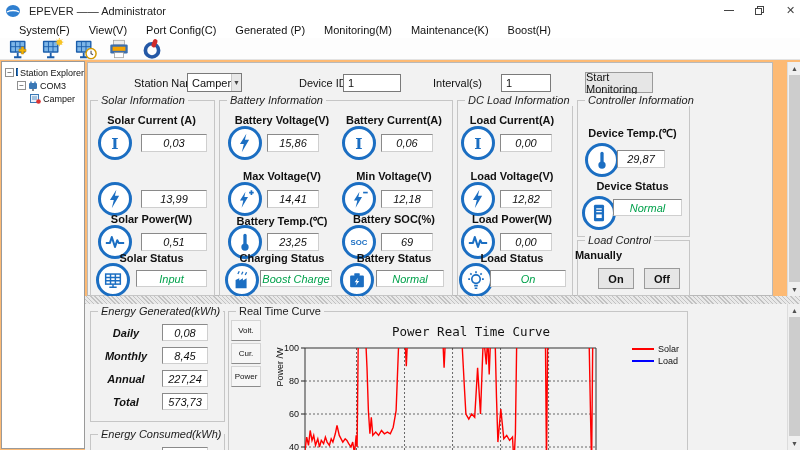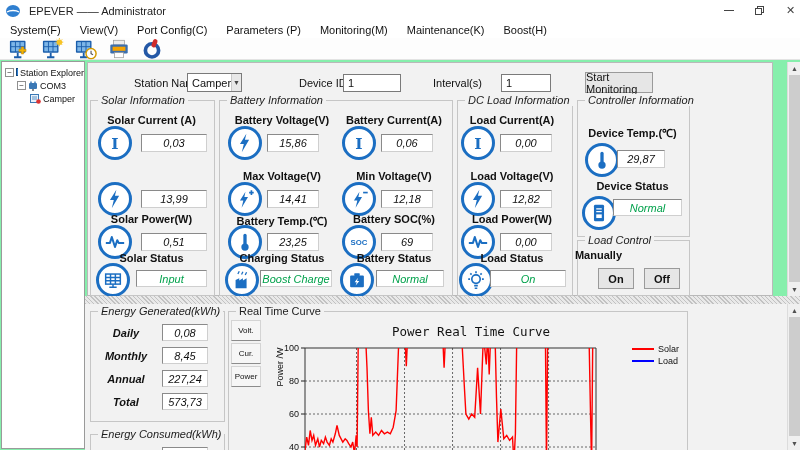--- a/index.html
+++ b/index.html
@@ -1,23 +1,23 @@
 <!DOCTYPE html>
 <html><head>
 <meta charset="utf-8">
 <style>
   html,body{margin:0;padding:0;}
-  .screen{position:relative;width:800px;height:450px;overflow:hidden;background:#86efac;
+  .screen{position:relative;width:800px;height:450px;overflow:hidden;background:#fdba74;
           font-family:"Liberation Sans",sans-serif;color:#111;font-size:11px;}
   .abs{position:absolute;}
   
   .titlebar{left:0;top:0;width:800px;height:21px;background:#ffffff;display:flex;align-items:center;}
   .title-text{margin-left:8px;font-size:11px;color:#222;}
   .winbtn{position:absolute;top:0;width:29px;height:21px;display:flex;align-items:center;justify-content:center;color:#444;cursor:default;}
-  .menubar{left:0;top:21px;width:800px;height:17px;background:#ffffff;display:flex;align-items:center;gap:19px;padding-left:10px;box-sizing:border-box;}
+  .menubar{left:0;top:21px;width:800px;height:17px;background:#ffffff;display:flex;align-items:center;gap:19px;padding-left:19px;box-sizing:border-box;}
   .menu-item{font-size:11px;color:#111;}
   .toolbar{left:0;top:38px;width:800px;height:22px;background:#fdfdfd;display:flex;align-items:center;gap:7px;padding-left:7px;box-sizing:border-box;border-bottom:1px solid #e3e3e3;}
   .tbtn{width:26px;height:22px;display:flex;align-items:center;justify-content:center;}
   
   .treepanel{left:1px;top:61px;width:84px;height:388px;background:#fff;border:1px solid #9a9a9a;box-sizing:border-box;font-size:9px;}
   .trow{display:flex;align-items:center;height:13px;white-space:nowrap;}
   .expbox{width:9px;height:9px;border:1px solid #8f8f8f;background:#fff;font-size:8px;line-height:7px;text-align:center;color:#333;box-sizing:border-box;margin-right:2px;flex:none;}
   
   .toppanel{left:87px;top:62px;width:686px;height:234px;background:#f2f2f2;border:1px solid #b9b9b9;box-sizing:border-box;}
   .bottompanel{left:85px;top:304px;width:715px;height:146px;background:#f2f2f2;}
@@ -141,21 +141,21 @@
       <div style="position:absolute;left:2px;top:0;width:7px;height:7px;border:1px solid #444;box-sizing:border-box"></div>
       <div style="position:absolute;left:0;top:2px;width:7px;height:7px;border:1px solid #444;background:#fff;box-sizing:border-box"></div>
     </div>
   </div>
   <div class="winbtn" style="left:776px;font-size:11px">✕</div>
 
   <div class="abs menubar">
     <span class="menu-item">System(F)</span>
     <span class="menu-item">View(V)</span>
     <span class="menu-item">Port Config(C)</span>
-    <span class="menu-item">Parameters (P)</span>
+    <span class="menu-item">Generated (P)</span>
     <span class="menu-item">Monitoring(M)</span>
     <span class="menu-item">Maintenance(K)</span>
     <span class="menu-item">Boost(H)</span>
   </div>
 
   <div class="abs toolbar">
     <div class="tbtn">
       <svg viewBox="0 0 24 24" width="24" height="22">
           <use href="#t-panel"></use>
           <path d="M17 15h3v3h3v3h-3v3h-3v-3h-3v-3h3z" fill="#f2b200" stroke="#c88c00" stroke-width="0.8" transform="translate(-1,-3) scale(0.85)"></path>

